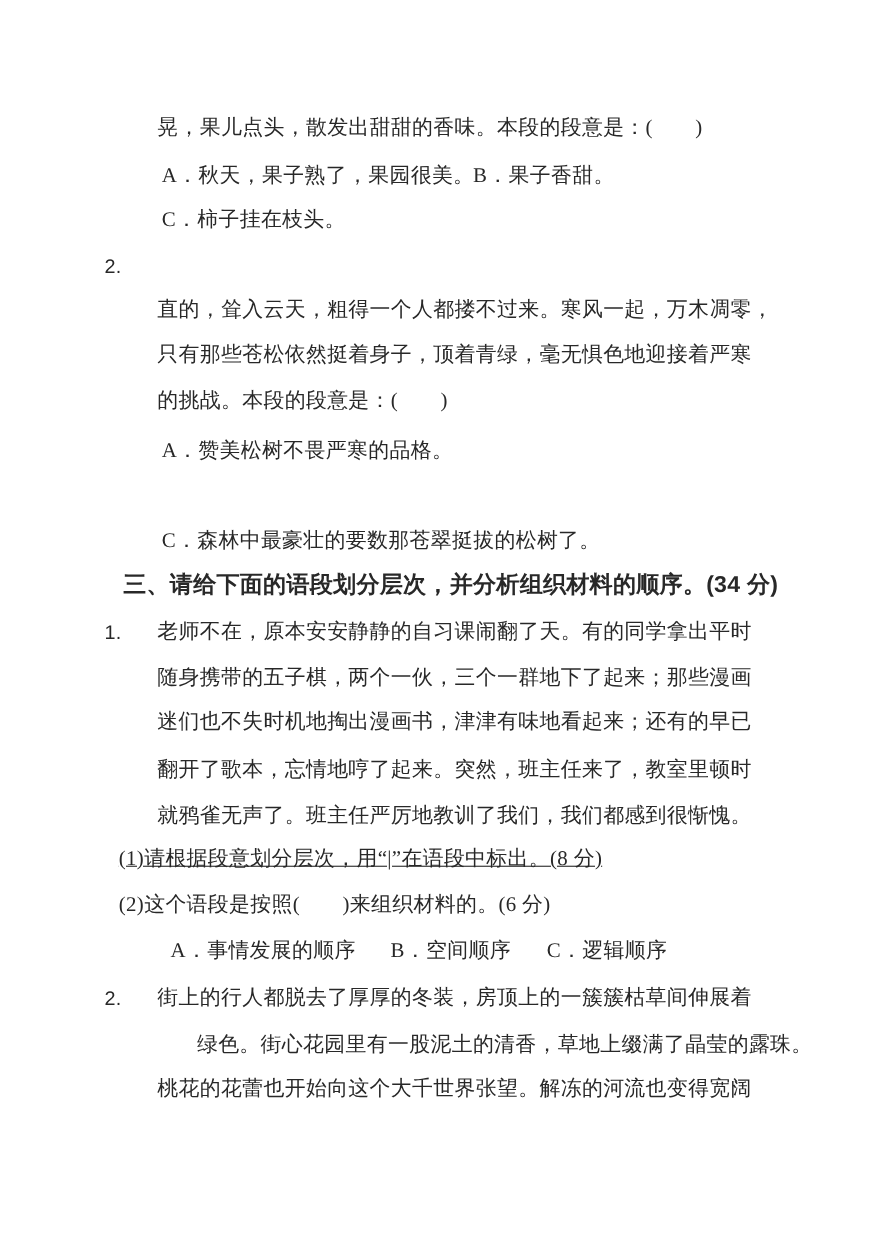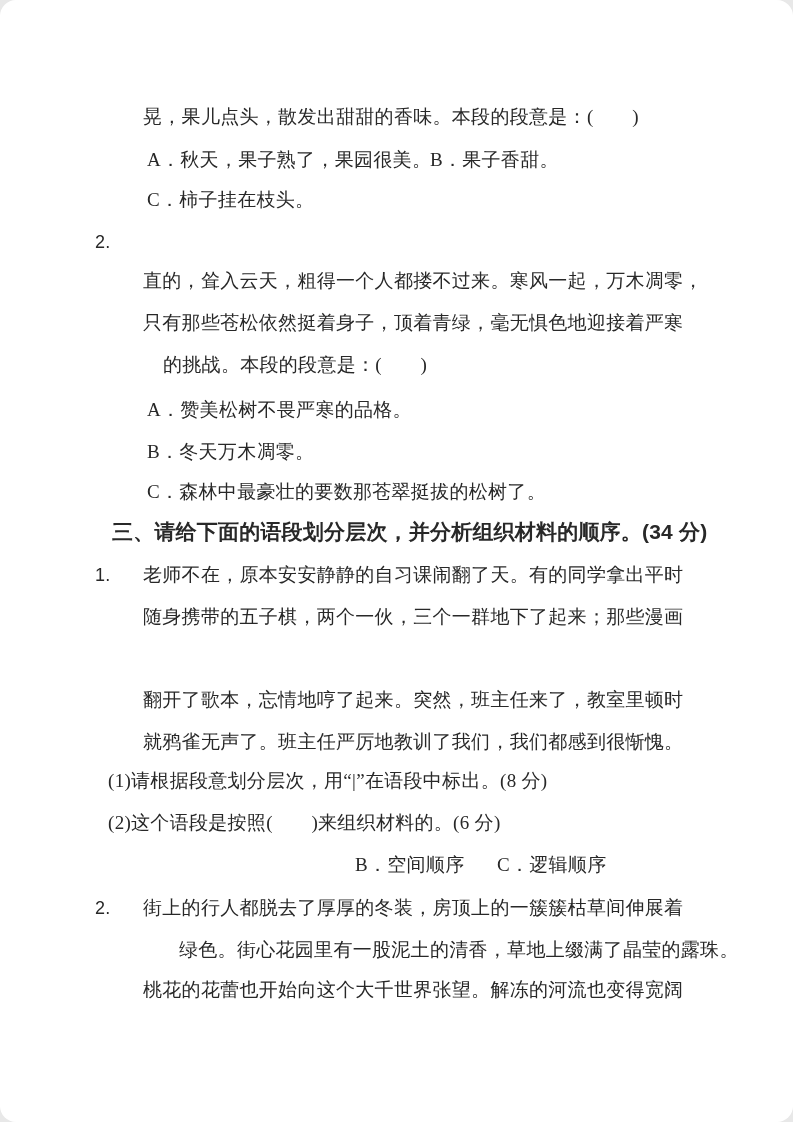--- a/index.html
+++ b/index.html
@@ -5,21 +5,20 @@
   html, body { margin: 0; padding: 0; background: #e8e8e8; }
   .page {
     position: relative;
     width: 793px;
     height: 1122px;
     background: #ffffff;
     font-family: "Liberation Serif", serif;
     color: #282828;
     overflow: hidden;
     margin: 0 auto;
-    border-radius: 16px;
   }
   .ln {
     position: absolute;
     font-size: 19px;
     line-height: 26px;
     white-space: pre;
     letter-spacing: 0.3px;
   }
   .num {
     font-family: "Liberation Sans", sans-serif;
@@ -38,34 +37,35 @@
 <div class="page">
 
   <div class="ln" style="left:143px; top:104px;">晃，果儿点头，散发出甜甜的香味。本段的段意是：(　　)</div>
   <div class="ln" style="left:147px; top:147px;">A．秋天，果子熟了，果园很美。</div>
   <div class="ln" style="left:430px; top:147px;">B．果子香甜。</div>
   <div class="ln" style="left:147px; top:187px;text-align:center;">C．柿子挂在枝头。</div>
 
   <div class="ln num" style="left:95px; top:229px;">2.</div>
   <div class="ln" style="left:143px; top:269px;font-family:Liberation Mono, monospace;">直的，耸入云天，粗得一个人都搂不过来。寒风一起，万木凋零，</div>
   <div class="ln" style="left:143px; top:310px;">只有那些苍松依然挺着身子，顶着青绿，毫无惧色地迎接着严寒</div>
-  <div class="ln" style="left:143px; top:352px;margin-left:20px;">的挑战。本段的段意是：(　　)</div>
+  <div class="ln" style="left:143px; top:352px;">的挑战。本段的段意是：(　　)</div>
   <div class="ln" style="left:147px; top:397px;">A．赞美松树不畏严寒的品格。</div>
-  <div class="ln" style="left:147px; top:439px;">B．冬天万木凋零。</div>
   <div class="ln" style="left:147px; top:479px;">C．森林中最豪壮的要数那苍翠挺拔的松树了。</div>
 
   <div class="ln heading" style="left:112px; top:519px;">三、请给下面的语段划分层次，并分析组织材料的顺序。(34 分)</div>
 
   <div class="ln num" style="left:95px; top:562px;">1.</div>
   <div class="ln" style="left:143px; top:562px;">老师不在，原本安安静静的自习课闹翻了天。有的同学拿出平时</div>
   <div class="ln" style="left:143px; top:604px;">随身携带的五子棋，两个一伙，三个一群地下了起来；那些漫画</div>
+  <div class="ln" style="left:143px; top:644px;">迷们也不失时机地掏出漫画书，津津有味地看起来；还有的早已</div>
   <div class="ln" style="left:143px; top:687px;">翻开了歌本，忘情地哼了起来。突然，班主任来了，教室里顿时</div>
   <div class="ln" style="left:143px; top:729px;">就鸦雀无声了。班主任严厉地教训了我们，我们都感到很惭愧。</div>
-  <div class="ln" style="left:108px; top:768px;">(1)请根据段意划分层次，用“|”在语段中标出。(8 分)</div>
+  <div class="ln" style="left:108px; top:768px;text-decoration:underline;">(1)请根据段意划分层次，用“|”在语段中标出。(8 分)</div>
   <div class="ln" style="left:108px; top:810px;">(2)这个语段是按照(　　)来组织材料的。(6 分)</div>
+  <div class="ln" style="left:155px; top:852px;">A．事情发展的顺序</div>
   <div class="ln" style="left:355px; top:852px;text-align:center;">B．空间顺序</div>
   <div class="ln" style="left:497px; top:852px;">C．逻辑顺序</div>
 
   <div class="ln num" style="left:95px; top:895px;">2.</div>
   <div class="ln" style="left:143px; top:895px;">街上的行人都脱去了厚厚的冬装，房顶上的一簇簇枯草间伸展着</div>
   <div class="ln" style="left:143px; top:937px;margin-left:36px;">绿色。街心花园里有一股泥土的清香，草地上缀满了晶莹的露珠。</div>
   <div class="ln" style="left:143px; top:977px;">桃花的花蕾也开始向这个大千世界张望。解冻的河流也变得宽阔</div>
 
 </div>
 

